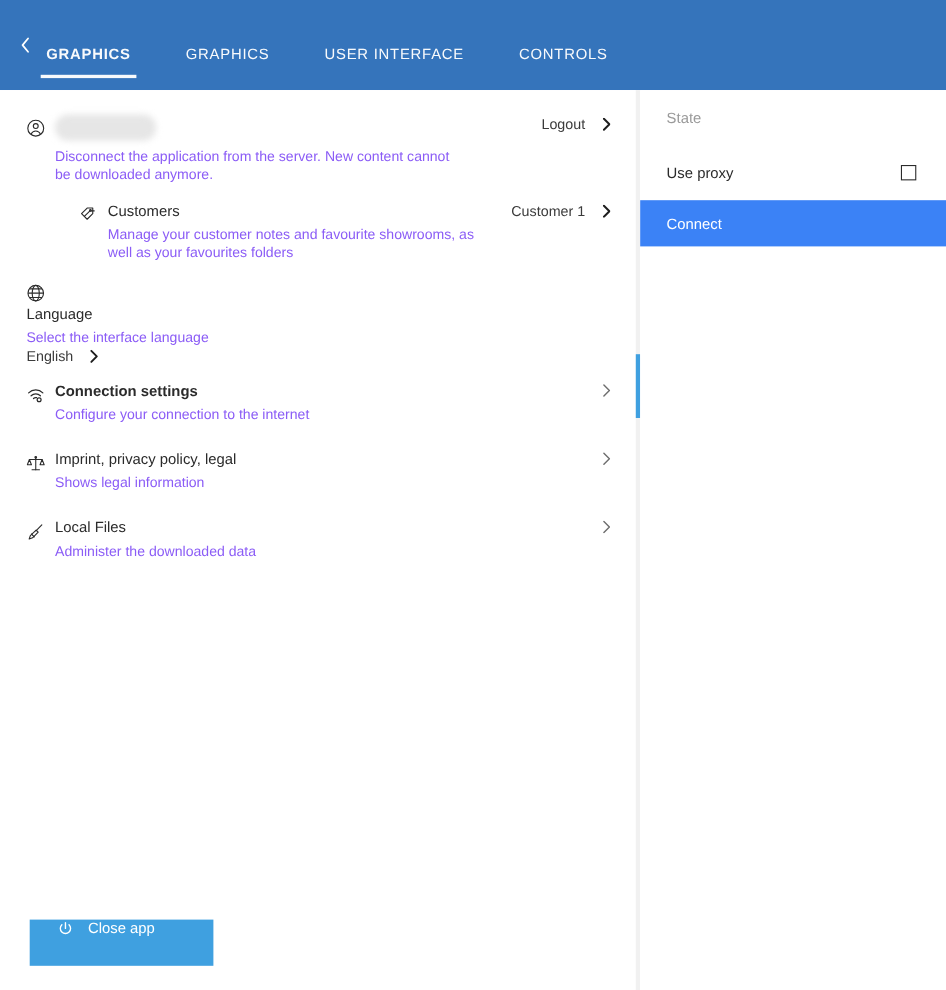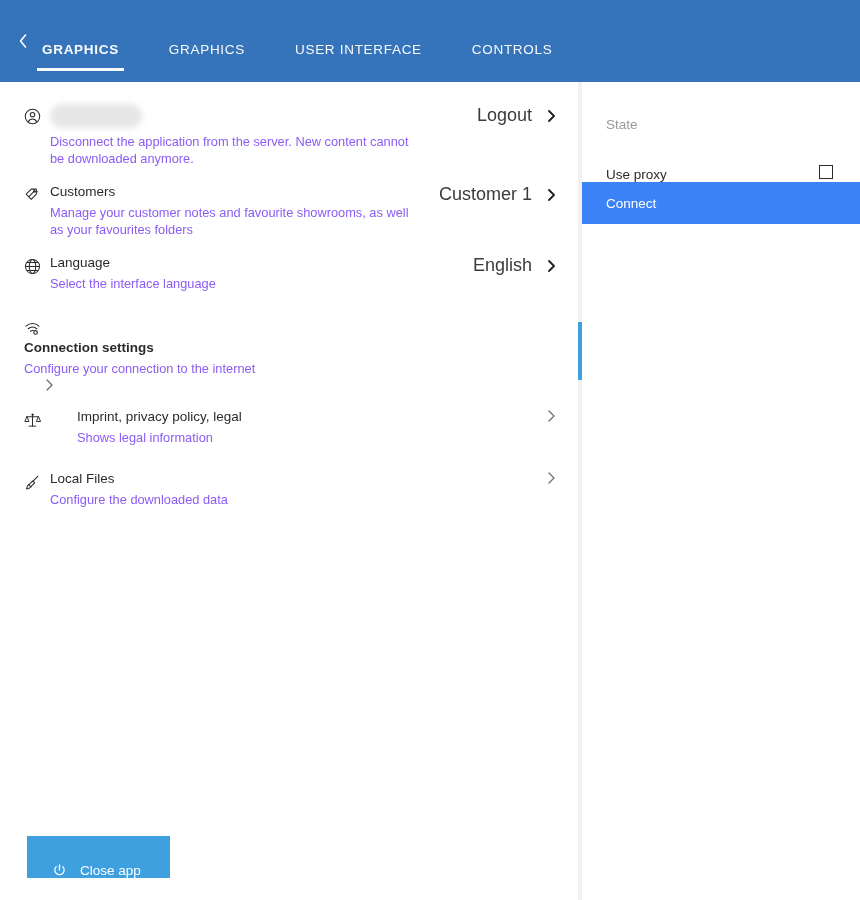--- a/index.html
+++ b/index.html
@@ -96,21 +96,21 @@
     max-width: 372px;
   }
   .row-right {
     display: flex; align-items: center;
     gap: 14px;
     min-width: 30px;
     justify-content: flex-end;
     margin-top: 1px;
   }
   .row-value {
-    font-size: 18px;
+    font-size: 13px;
     color: #3b3b3b;
     white-space: nowrap;
   }
   .chev {
     width: 10px; height: 14px;
     display: flex; align-items: center; justify-content: center;
   }
   .chev svg { display: block; }
   .chev.strong { color: #1f1f1f; }
   .chev.light { color: #6e6e6e; }
@@ -140,21 +140,21 @@
 
   
   .right-panel {
     position: absolute;
     top: 0; left: 582px;
     width: 278px; height: 818px;
     background: #ffffff;
   }
   .rp-row {
     display: flex;
-    align-items: flex-end;
+    align-items: center;
     justify-content: space-between;
     height: 50px;
     padding: 0 24px;
   }
   .rp-label {
     font-size: 13.5px;
     color: #2b2b2b;
   }
   .rp-label.muted { color: #9a9a9a; }
   .rp-ctrl {
@@ -175,23 +175,23 @@
   }
   .connect-bar span {
     color: #ffffff;
     font-size: 13.5px;
   }
 
   
   .close-app-btn {
     position: absolute;
     left: 27px; bottom: 22px;
-    width: 143px; height: 42px;
+    width: 167px; height: 42px;
     background: #3fa0e0;
-    display: flex; align-items: flex-end;
+    display: flex; align-items: flex-start;
     gap: 13px;
     padding-left: 24px;
     cursor: pointer;
     border: none;
   }
   .close-app-btn .power-ico {
     width: 16px; height: 16px;
     color: #ffffff;
     display: flex; align-items: center; justify-content: center;
   }
@@ -248,21 +248,21 @@
       <div class="row-right">
         <span class="row-value">Logout</span>
         <span class="chev strong">
           <svg width="7" height="12" viewBox="0 0 7 12" fill="none" stroke="currentColor" stroke-width="1.8" stroke-linecap="round" stroke-linejoin="round">
               <polyline points="1,1 6,6 1,11"></polyline>
             </svg>
         </span>
       </div>
     </div>
 
-    <div class="setting-row" style="padding-top:16px;">
+    <div class="setting-row" style="padding-top:16px;margin-left:48px;">
       <div class="row-icon">
         <svg width="17" height="17" viewBox="0 0 20 20" fill="none" stroke="currentColor" stroke-width="1.2" stroke-linejoin="round">
           <path d="M2.5 8.5 8.5 2.5h6v6l-6 6z"></path>
           <path d="M5.5 11.5 11.5 5.5h5"></path>
           <circle cx="12" cy="5" r="0.9"></circle>
         </svg>
       </div>
       <div class="row-text">
         <div class="row-title">Customers</div>
         <div class="row-desc">Manage your customer notes and favourite showrooms, as well as your favourites folders</div>
@@ -270,21 +270,21 @@
       <div class="row-right">
         <span class="row-value">Customer 1</span>
         <span class="chev strong">
           <svg width="7" height="12" viewBox="0 0 7 12" fill="none" stroke="currentColor" stroke-width="1.8" stroke-linecap="round" stroke-linejoin="round">
               <polyline points="1,1 6,6 1,11"></polyline>
             </svg>
         </span>
       </div>
     </div>
 
-    <div class="setting-row" style="padding-top:16px;">
+    <div class="setting-row" style="padding-top:16px;flex-direction:column;">
       <div class="row-icon">
         <svg width="17" height="17" viewBox="0 0 20 20" fill="none" stroke="currentColor" stroke-width="1.2">
           <circle cx="10" cy="10" r="8.3"></circle>
           <ellipse cx="10" cy="10" rx="3.8" ry="8.3"></ellipse>
           <line x1="1.8" y1="10" x2="18.2" y2="10"></line>
           <path d="M3.3 5.4h13.4M3.3 14.6h13.4"></path>
         </svg>
       </div>
       <div class="row-text">
         <div class="row-title">Language</div>
@@ -293,21 +293,21 @@
       <div class="row-right">
         <span class="row-value">English</span>
         <span class="chev strong">
           <svg width="7" height="12" viewBox="0 0 7 12" fill="none" stroke="currentColor" stroke-width="1.8" stroke-linecap="round" stroke-linejoin="round">
               <polyline points="1,1 6,6 1,11"></polyline>
             </svg>
         </span>
       </div>
     </div>
 
-    <div class="setting-row" style="padding-top:16px;flex-direction:column;">
+    <div class="setting-row" style="padding-top:16px;">
       <div class="row-icon">
         <svg width="17" height="17" viewBox="0 0 20 20" fill="none" stroke="currentColor" stroke-width="1.3" stroke-linecap="round">
           <path d="M2.4 7.2A11 11 0 0 1 17.6 7.2"></path>
           <path d="M5 10.3a7.3 7.3 0 0 1 10 0"></path>
           <path d="M7.6 13.3a3.6 3.6 0 0 1 3.3-.9"></path>
           <circle cx="13.6" cy="14.6" r="2.1"></circle>
         </svg>
       </div>
       <div class="row-text">
         <div class="row-title bold">Connection settings</div>
@@ -315,21 +315,21 @@
       </div>
       <div class="row-right">
         <span class="chev light">
           <svg width="7" height="12" viewBox="0 0 7 12" fill="none" stroke="currentColor" stroke-width="1.3" stroke-linecap="round" stroke-linejoin="round">
               <polyline points="1,1 6,6 1,11"></polyline>
             </svg>
         </span>
       </div>
     </div>
 
-    <div class="setting-row" style="padding-top:16px;gap:27px;">
+    <div class="setting-row" style="padding-top:16px;">
       <div class="row-icon">
         <svg width="17" height="17" viewBox="0 0 20 20" fill="none" stroke="currentColor" stroke-width="1.15" stroke-linecap="round" stroke-linejoin="round">
           <line x1="10" y1="3.2" x2="10" y2="16.6"></line>
           <line x1="6" y1="16.6" x2="14" y2="16.6"></line>
           <line x1="3.2" y1="5.6" x2="16.8" y2="5.6"></line>
           <path d="M3.2 5.6 1 11.2h4.4z"></path>
           <path d="M16.8 5.6 14.6 11.2H19z"></path>
           <circle cx="10" cy="3.2" r="0.9"></circle>
         </svg>
       </div>
@@ -349,21 +349,21 @@
     <div class="setting-row" style="padding-top:16px;justify-content:center;">
       <div class="row-icon">
         <svg width="17" height="17" viewBox="0 0 20 20" fill="none" stroke="currentColor" stroke-width="1.2" stroke-linecap="round" stroke-linejoin="round">
           <line x1="16.5" y1="2.6" x2="10.2" y2="8.9"></line>
           <path d="M10.4 8.2 12.6 10.4 6.6 16.4 3 17.6 4.2 14z"></path>
           <line x1="5.4" y1="12.3" x2="8.4" y2="15.3"></line>
         </svg>
       </div>
       <div class="row-text">
         <div class="row-title">Local Files</div>
-        <div class="row-desc">Configure the downloaded data</div>
+        <div class="row-desc">Administer the downloaded data</div>
       </div>
       <div class="row-right">
         <span class="chev light">
           <svg width="7" height="12" viewBox="0 0 7 12" fill="none" stroke="currentColor" stroke-width="1.3" stroke-linecap="round" stroke-linejoin="round">
               <polyline points="1,1 6,6 1,11"></polyline>
             </svg>
         </span>
       </div>
     </div>
 

